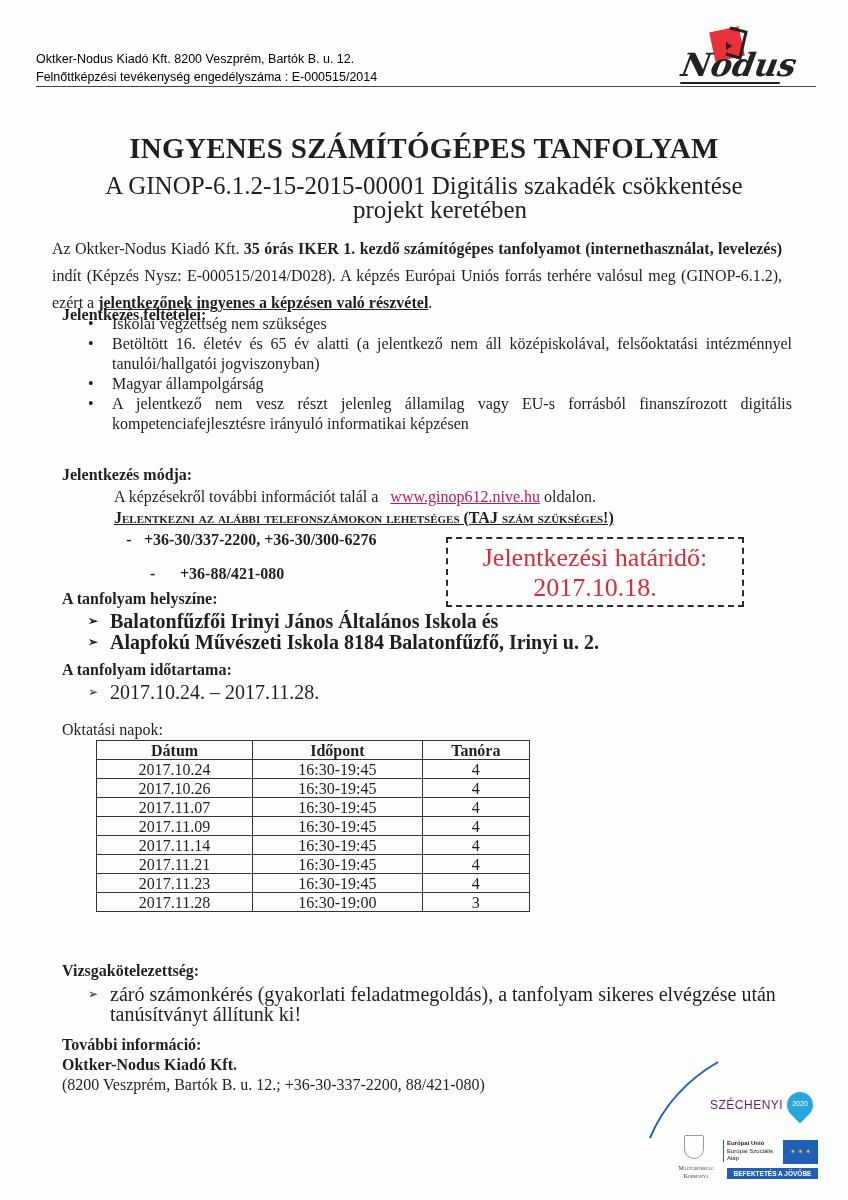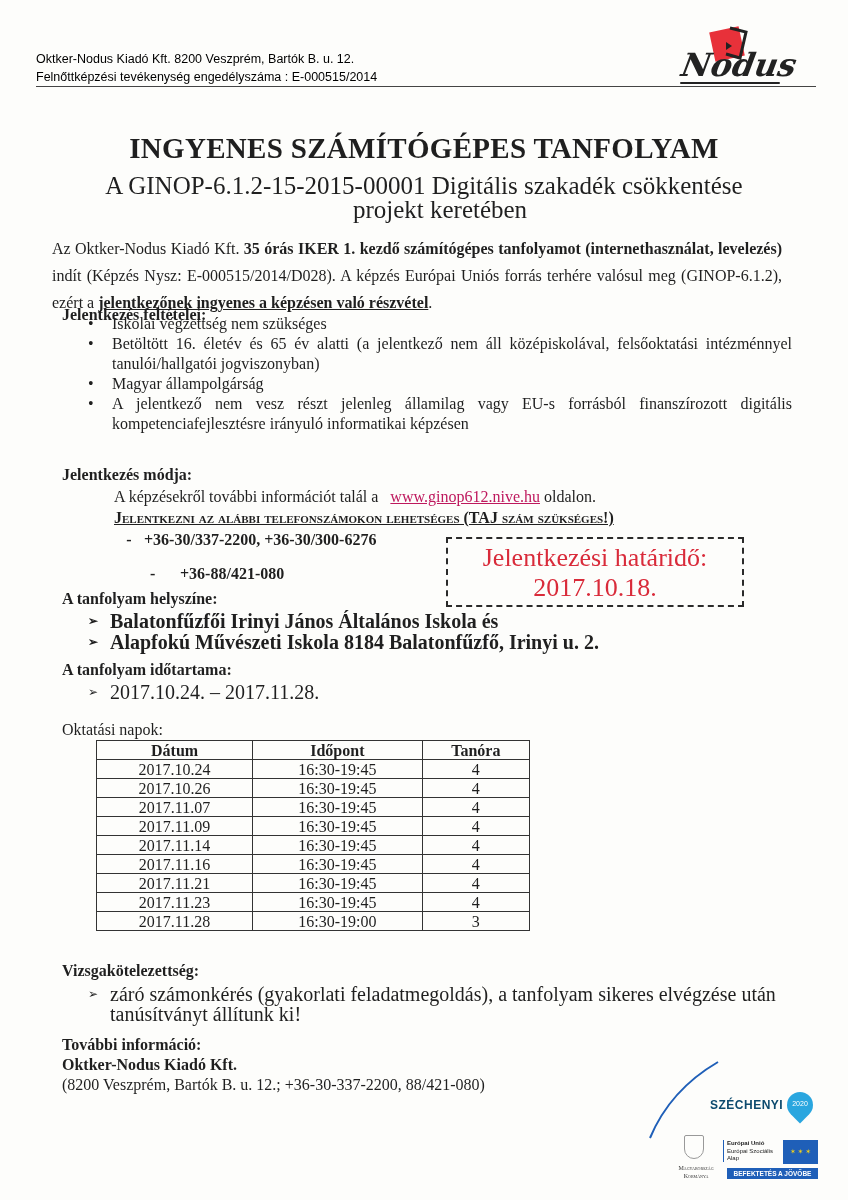--- a/index.html
+++ b/index.html
@@ -116,25 +116,20 @@
         <td>2017.11.09</td>
         <td>16:30-19:45</td>
         <td>4</td>
       </tr>
   <tr>
         <td>2017.11.14</td>
         <td>16:30-19:45</td>
         <td>4</td>
       </tr>
   <tr>
-        <td>2017.11.16</td>
-        <td>16:30-19:45</td>
-        <td>4</td>
-      </tr>
-  <tr>
         <td>2017.11.21</td>
         <td>16:30-19:45</td>
         <td>4</td>
       </tr>
   <tr>
         <td>2017.11.23</td>
         <td>16:30-19:45</td>
         <td>4</td>
       </tr>
   <tr>
@@ -150,21 +145,21 @@
   <li>záró számonkérés (gyakorlati feladatmegoldás), a tanfolyam sikeres elvégzése után tanúsítványt állítunk ki!</li>
 </ul>
 
 <div class="abs sec" style="top:1036px;">További információ:</div>
 <div class="abs sec" style="top:1056px;">Oktker-Nodus Kiadó Kft.</div>
 <div class="abs" style="left:62px; top:1076px; font-size:16px;">(8200 Veszprém, Bartók B. u. 12.; +36-30-337-2200, 88/421-080)</div>
 
 <svg class="abs" style="left:640px; top:1060px;" width="80" height="80" viewBox="0 0 80 80">
   <path d="M78 2 Q30 30 10 78" fill="none" stroke="#1f5fb8" stroke-width="2"></path>
 </svg>
-<div class="abs" style="left:710px; top:1098px; font-family:'Liberation Sans',sans-serif; font-weight:bold; font-size:12px; color:#0c4a6e; letter-spacing:0.5px;">SZÉCHENYI</div>
+<div class="abs" style="left:710px; top:1098px; font-family:'Liberation Sans',sans-serif; font-weight:normal; font-size:12px; color:#701a75; letter-spacing:0.5px;">SZÉCHENYI</div>
 <div class="abs" style="left:787px; top:1092px; width:26px; height:26px; border-radius:50% 50% 50% 0; transform:rotate(-45deg); background:#2aa6df;"></div>
 <div class="abs" style="left:789px; top:1100px; width:22px; font-family:'Liberation Sans',sans-serif; font-size:7px; color:#fff; text-align:center;">2020</div>
 
 <div class="abs" style="left:684px; top:1135px; width:20px; height:24px; border:1px solid #999; border-radius:2px 2px 10px 10px;"></div>
 <div class="abs" style="left:668px; top:1164px; width:56px; text-align:center; font-family:'Liberation Serif',serif; font-size:6px; font-variant:small-caps; color:#333; line-height:8px;">
   <div>Magyarország</div>
   <div>Kormánya</div>
 </div>
 <div class="abs" style="left:723px; top:1140px; width:1px; height:22px; background:#1f5fb8;"></div>
 <div class="abs" style="left:727px; top:1140px; font-family:'Liberation Sans',sans-serif; font-size:6px; line-height:7.5px; color:#222;">

